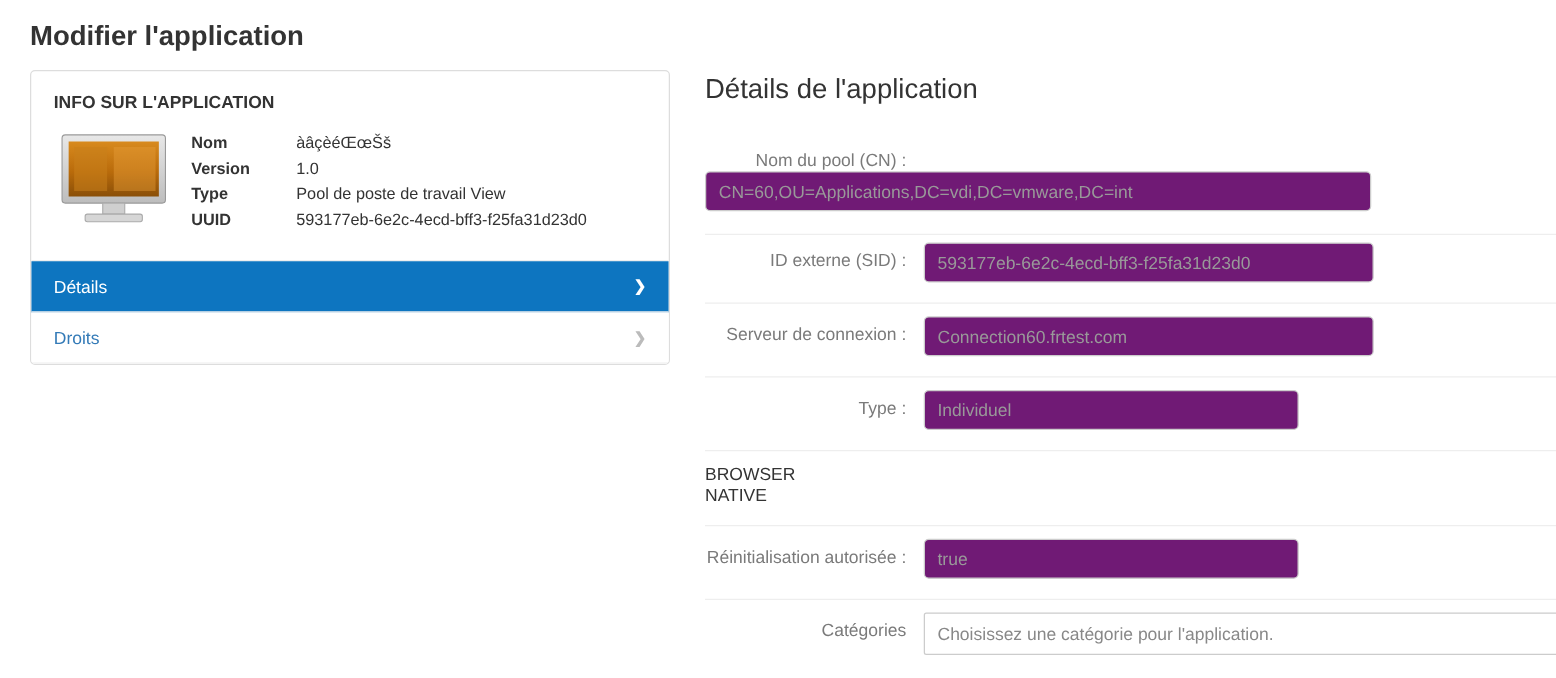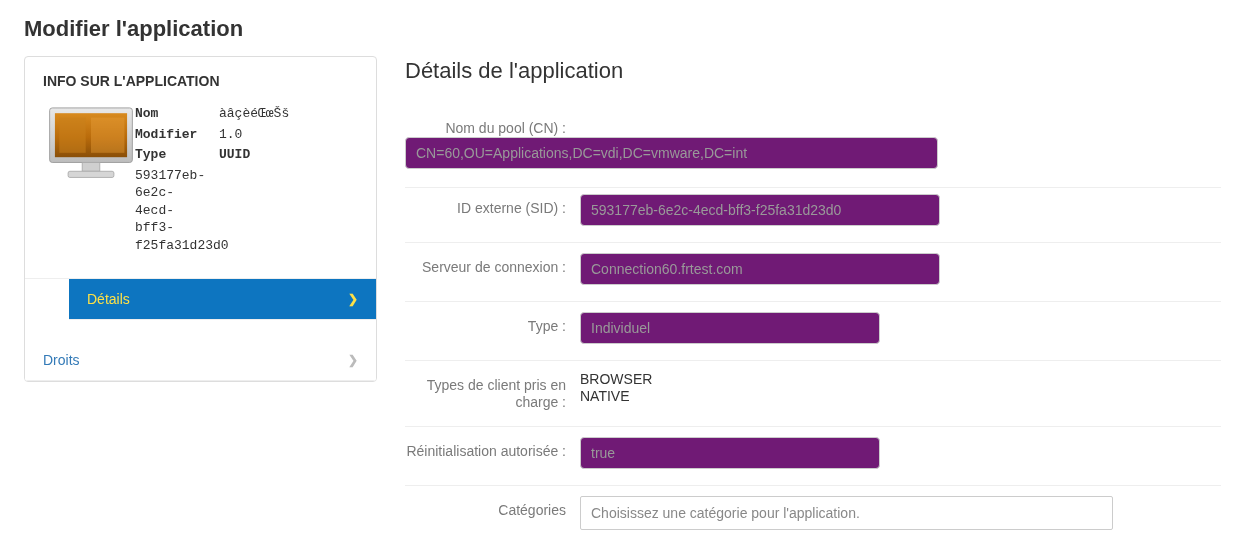--- a/index.html
+++ b/index.html
@@ -10,21 +10,21 @@
       font-size: 14px;
       width: 1245px;
     }
     .page {
       padding: 16px 24px;
       display: flex;
       gap: 28px;
       align-items: flex-start;
     }
     .left-col {
-      width: 353px;
+      width: 512px;
       flex-shrink: 0;
     }
     .right-col {
       flex: 1;
       padding-top: 42px;
     }
     h1.page-title {
       font-size: 22px;
       font-weight: bold;
       color: #333;
@@ -37,21 +37,21 @@
     }
     .info-header {
       padding: 16px 18px 8px;
       font-size: 14px;
       font-weight: bold;
       color: #333;
     }
     .info-row {
       display: flex;
       padding: 8px 18px 24px 22px;
-      font-family: Liberation Mono, monospace;
+      gap: 18px;
     }
     .monitor-icon {
       width: 88px;
       height: 78px;
       flex-shrink: 0;
     }
     .kv-table {
       display: grid;
       grid-template-columns: 74px 1fr;
       row-gap: 3px;
@@ -71,27 +71,25 @@
       display: flex;
       justify-content: space-between;
       align-items: center;
       padding: 12px 18px;
       font-size: 14px;
       border-bottom: 1px solid #eee;
       cursor: pointer;
     }
     .nav-item.active {
       background: #0d75c0;
-      color: #fde047;
-      margin-left: 44px;
+      color: #ffffff;
     }
     .nav-item.inactive {
       background: #fff;
       color: #337ab7;
-      margin-top: 20px;
     }
     .nav-item.inactive .chev { color: #bbb; }
     .chev {
       font-size: 12px;
       font-weight: bold;
     }
     h2.section-title {
       font-size: 22px;
       font-weight: normal;
       color: #333;
@@ -184,23 +182,24 @@
             <rect x="9" y="9" width="82" height="50" fill="url(#screen)"></rect>
             <rect x="14" y="14" width="30" height="40" fill="#c9801b" opacity="0.55"></rect>
             <rect x="50" y="14" width="38" height="40" fill="#e59b38" opacity="0.45"></rect>
             <rect x="40" y="65" width="20" height="10" fill="#cfcfcf" stroke="#aaa"></rect>
             <rect x="24" y="75" width="52" height="7" rx="2" fill="#d6d6d6" stroke="#aaa"></rect>
           </svg>
         </div>
         <div class="kv-table">
           <div class="kv-label">Nom</div>
           <div>àâçèéŒœŠš</div>
-          <div class="kv-label">Modifier</div>
+          <div class="kv-label">Version</div>
           <div>1.0</div>
           <div class="kv-label">Type</div>
+          <div>Pool de poste de travail View</div>
           <div class="kv-label">UUID</div>
           <div>593177eb-6e2c-4ecd-bff3-f25fa31d23d0</div>
         </div>
       </div>
 
       <ul class="nav-list">
         <li class="nav-item active">
           <span>Détails</span>
           <span class="chev">❯</span>
         </li>
@@ -239,21 +238,20 @@
       </div>
 
       <div class="form-row">
         <div class="form-label">Type :</div>
         <div class="form-field">
           <input class="ro-input narrow" disabled="" value="Individuel" style="">
         </div>
       </div>
 
       <div class="form-row">
-        <div class="form-label">Types de client pris en charge :</div>
         <div class="form-field static-text">
           <div>BROWSER</div>
           <div>NATIVE</div>
         </div>
       </div>
 
       <div class="form-row">
         <div class="form-label">Réinitialisation autorisée :</div>
         <div class="form-field">
           <input class="ro-input narrow" disabled="" value="true" style="">

